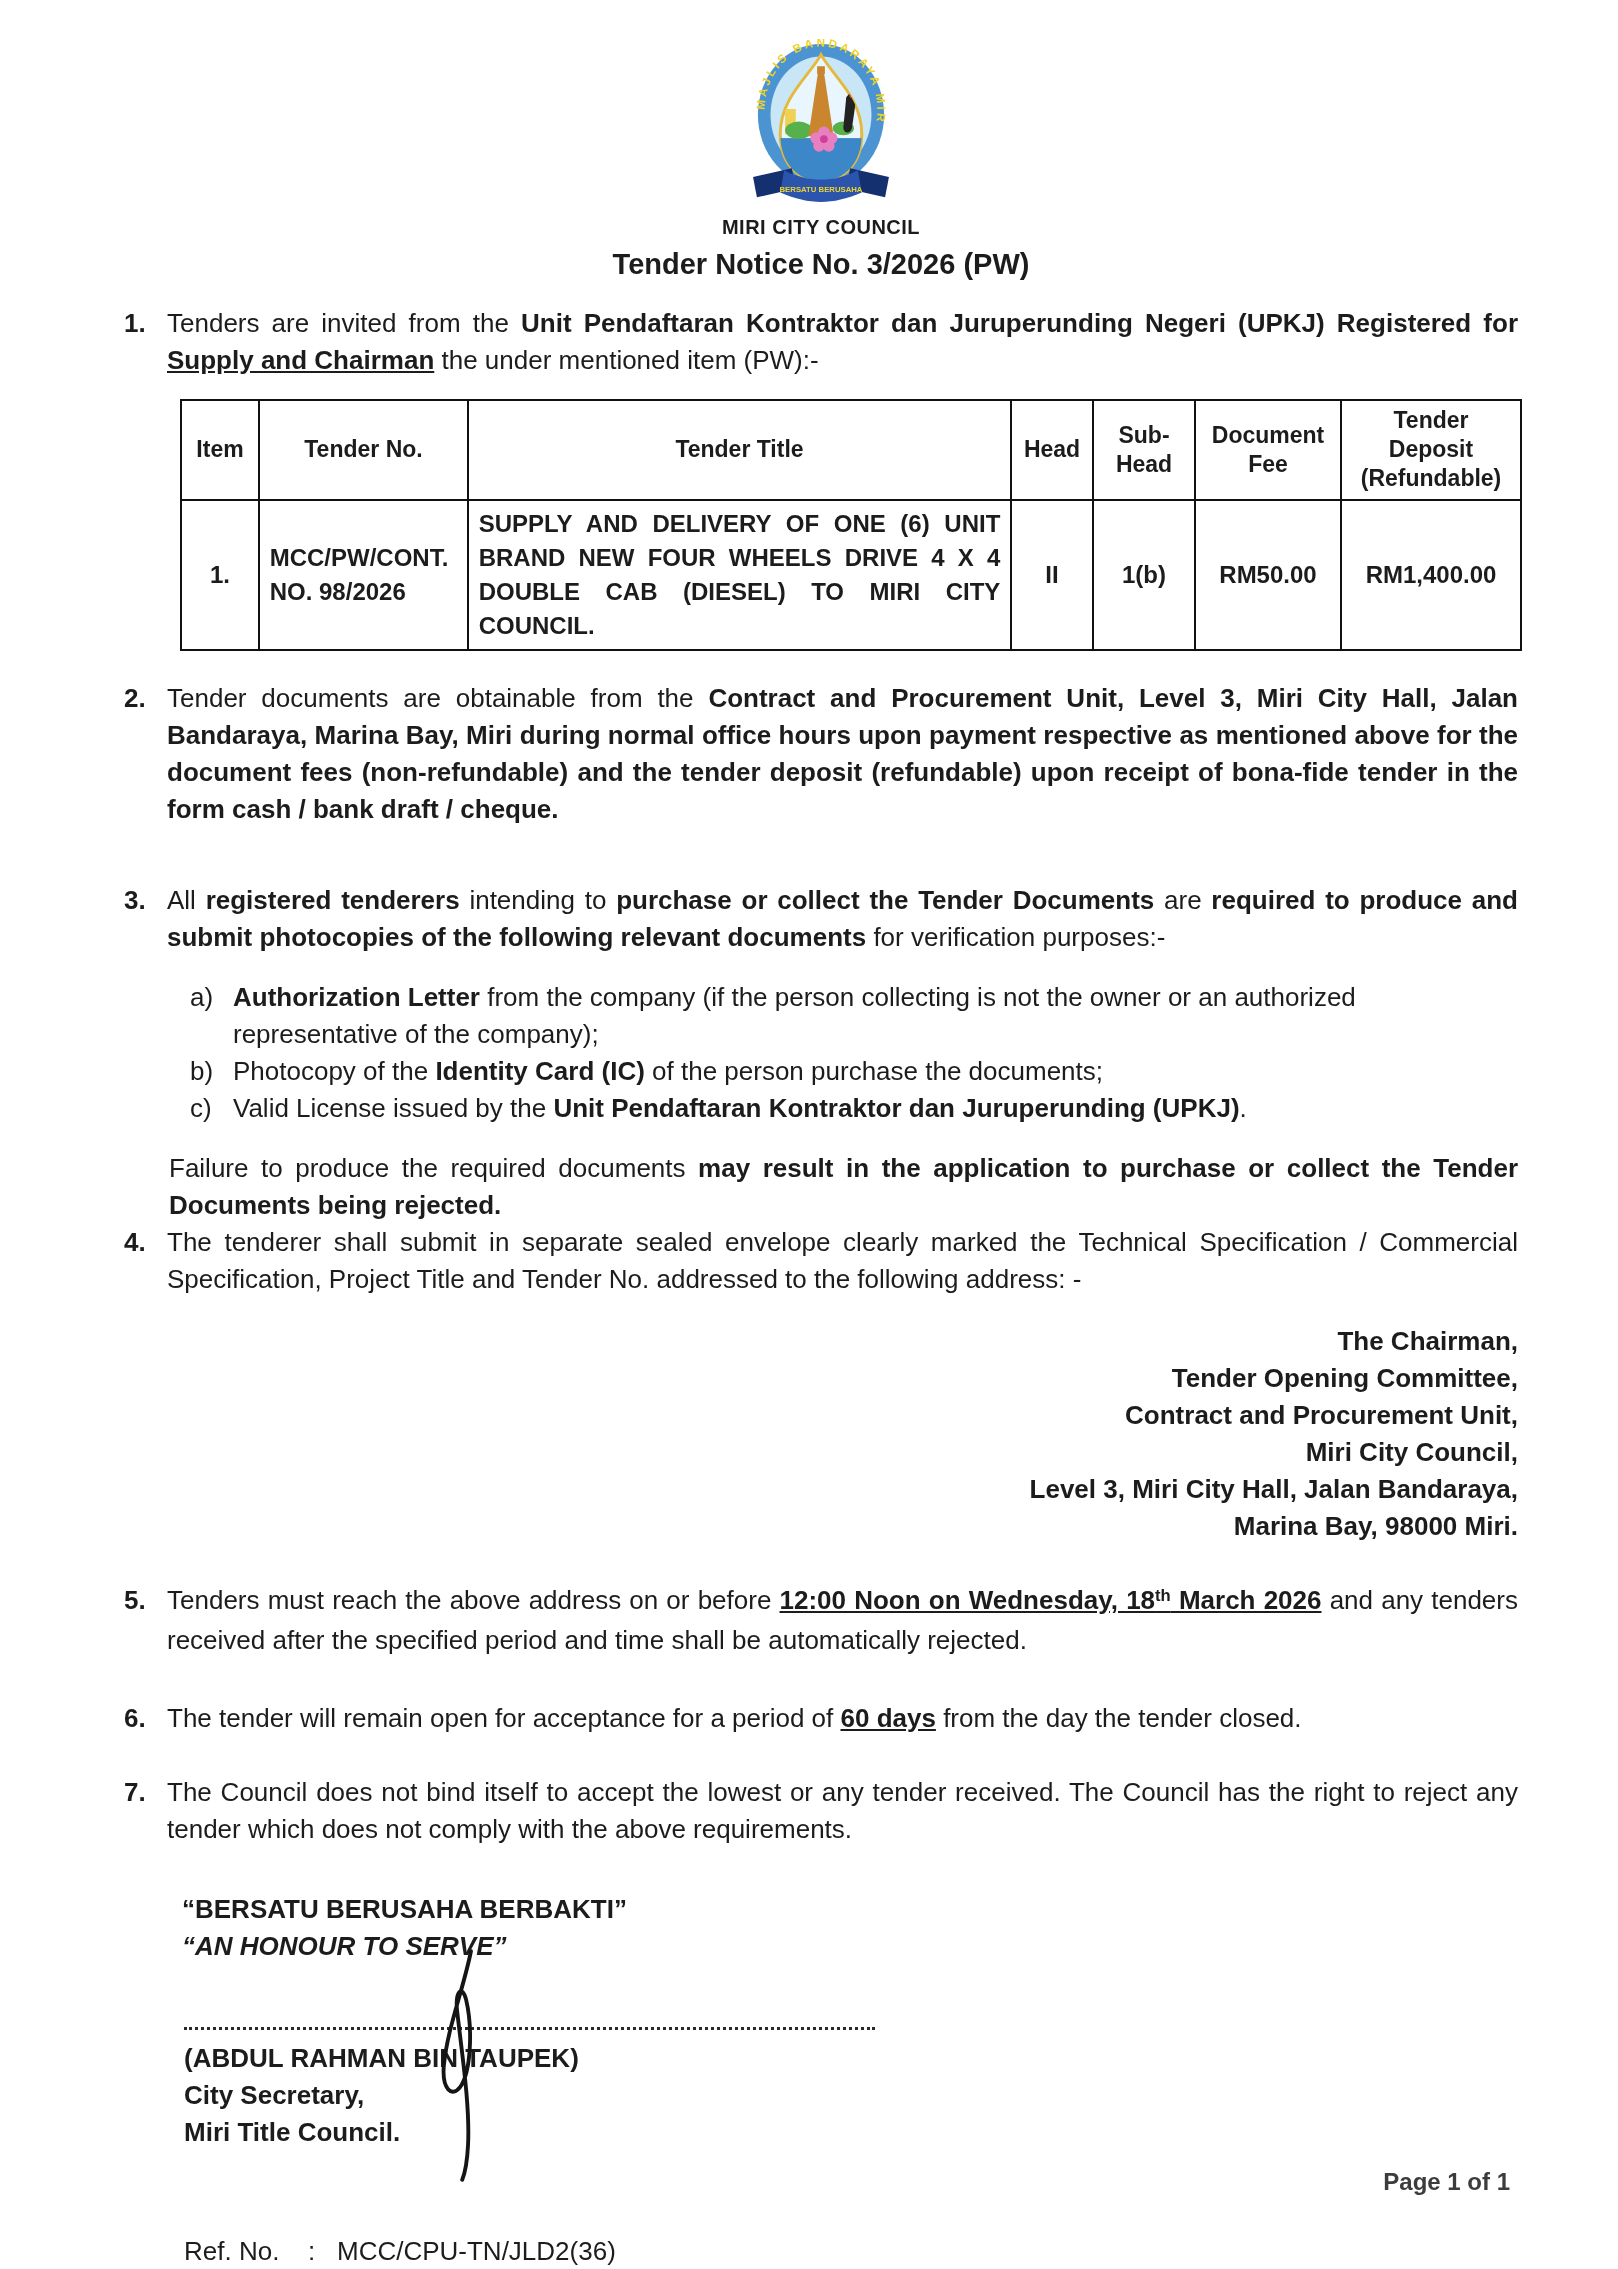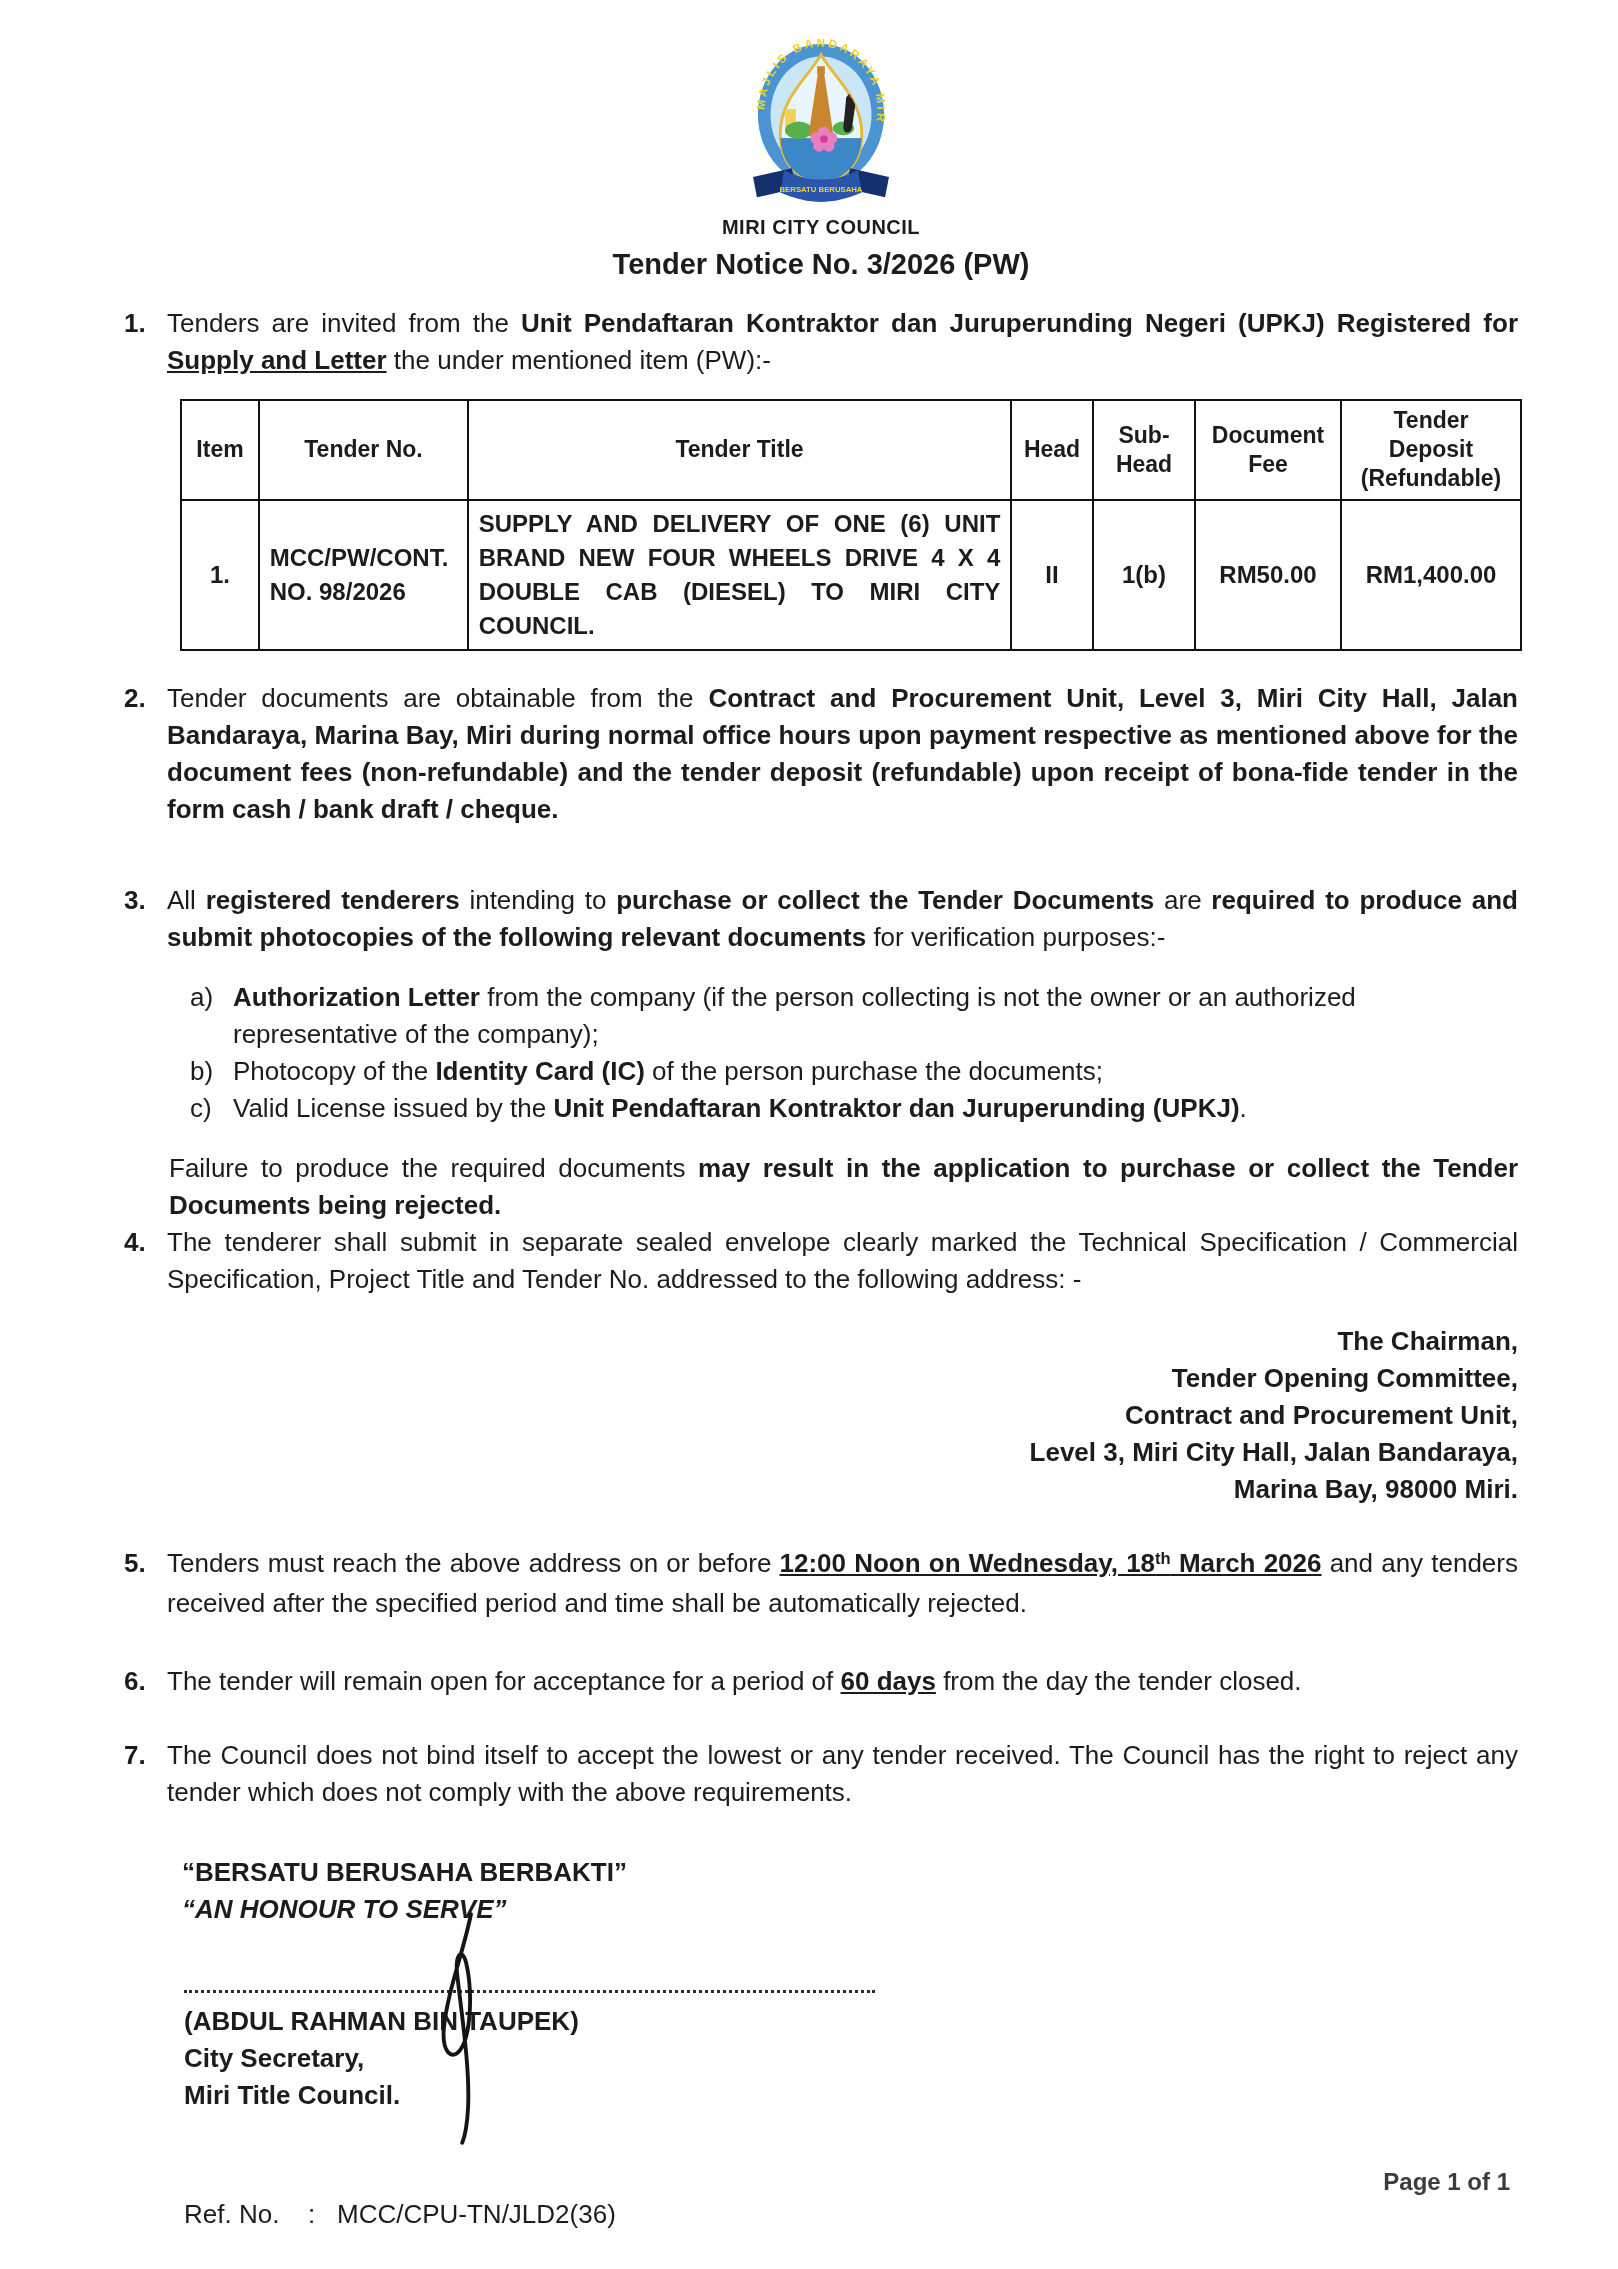--- a/index.html
+++ b/index.html
@@ -133,21 +133,21 @@
           <path d="M65 135 C 90 148, 116 148, 141 135 L 145 158 C 114 171, 92 171, 61 158 Z" fill="#2b55ad"></path>
           <text x="103" y="158" text-anchor="middle" font-size="8" font-weight="bold" fill="#f0d327" font-family="Liberation Sans, sans-serif">BERSATU BERUSAHA</text>
         </svg>
       </div>
       <div class="org-name">MIRI CITY COUNCIL</div>
       <div class="notice-title">Tender Notice No. 3/2026 (PW)</div>
     </div>
 
     <div class="item" style="margin-top:21.3px;">
       <div class="num">1.</div>
-      <div class="body justify"><span>Tenders are invited from the </span><span class="b">Unit Pendaftaran Kontraktor dan Juruperunding Negeri (UPKJ) Registered for </span><span class="b u">Supply and Letter</span><span> the under mentioned item (PW):-</span></div>
+      <div class="body justify"><span>Tenders are invited from the </span><span class="b">Unit Pendaftaran Kontraktor dan Juruperunding Negeri (UPKJ) Registered for </span><span class="b u">Supply and Chairman</span><span> the under mentioned item (PW):-</span></div>
     </div>
 
     <table class="tender-table">
       <colgroup>
         <col class="col-item">
           <col class="col-no">
           <col class="col-title">
           <col class="col-head">
         <col class="col-sub">
           <col class="col-fee">
@@ -207,20 +207,21 @@
 
     <div class="item">
       <div class="num">4.</div>
       <div class="body justify">The tenderer shall submit in separate sealed envelope clearly marked the Technical Specification / Commercial Specification, Project Title and Tender No. addressed to the following address: -</div>
     </div>
 
     <div class="address-block">
       <div>The Chairman,</div>
       <div>Tender Opening Committee,</div>
       <div>Contract and Procurement Unit,</div>
+      <div>Miri City Council,</div>
       <div>Level 3, Miri City Hall, Jalan Bandaraya,</div>
       <div>Marina Bay, 98000 Miri.</div>
     </div>
 
     <div class="item" style="margin-bottom:41px;">
       <div class="num">5.</div>
       <div class="body justify"><span>Tenders must reach the above address on or before </span><span class="b u"><span>12:00 Noon on Wednesday, 18</span><span class="sup">th</span><span> March 2026</span></span><span> and any tenders received after the specified period and time shall be automatically rejected.</span></div>
     </div>
 
     <div class="item" style="margin-bottom:37px;">

